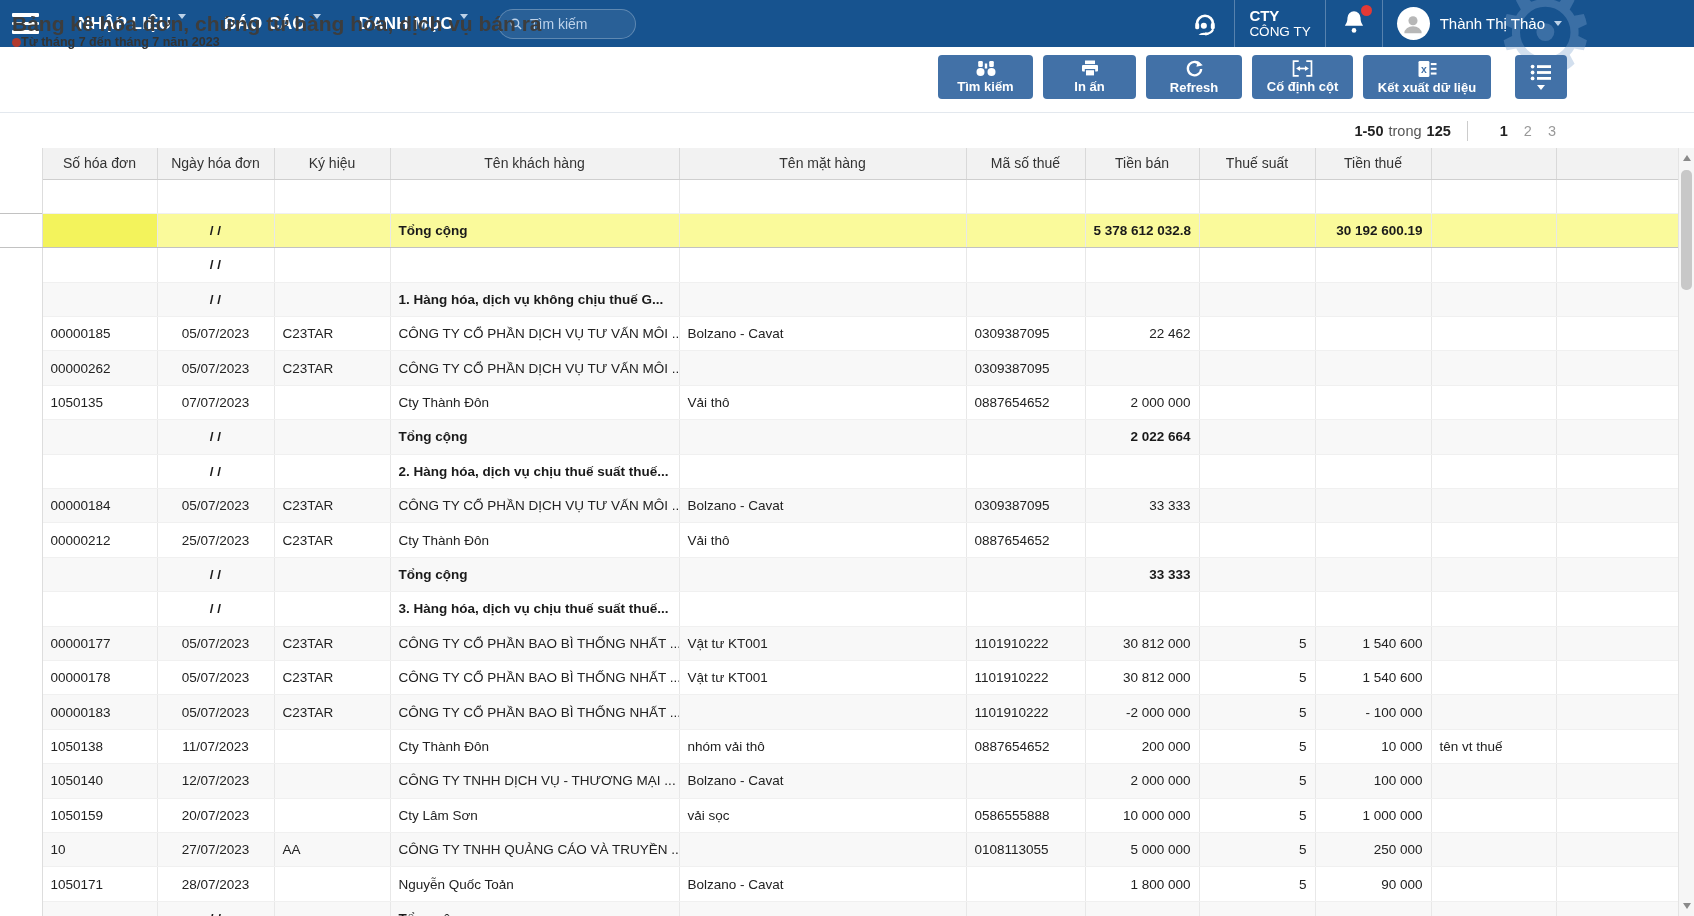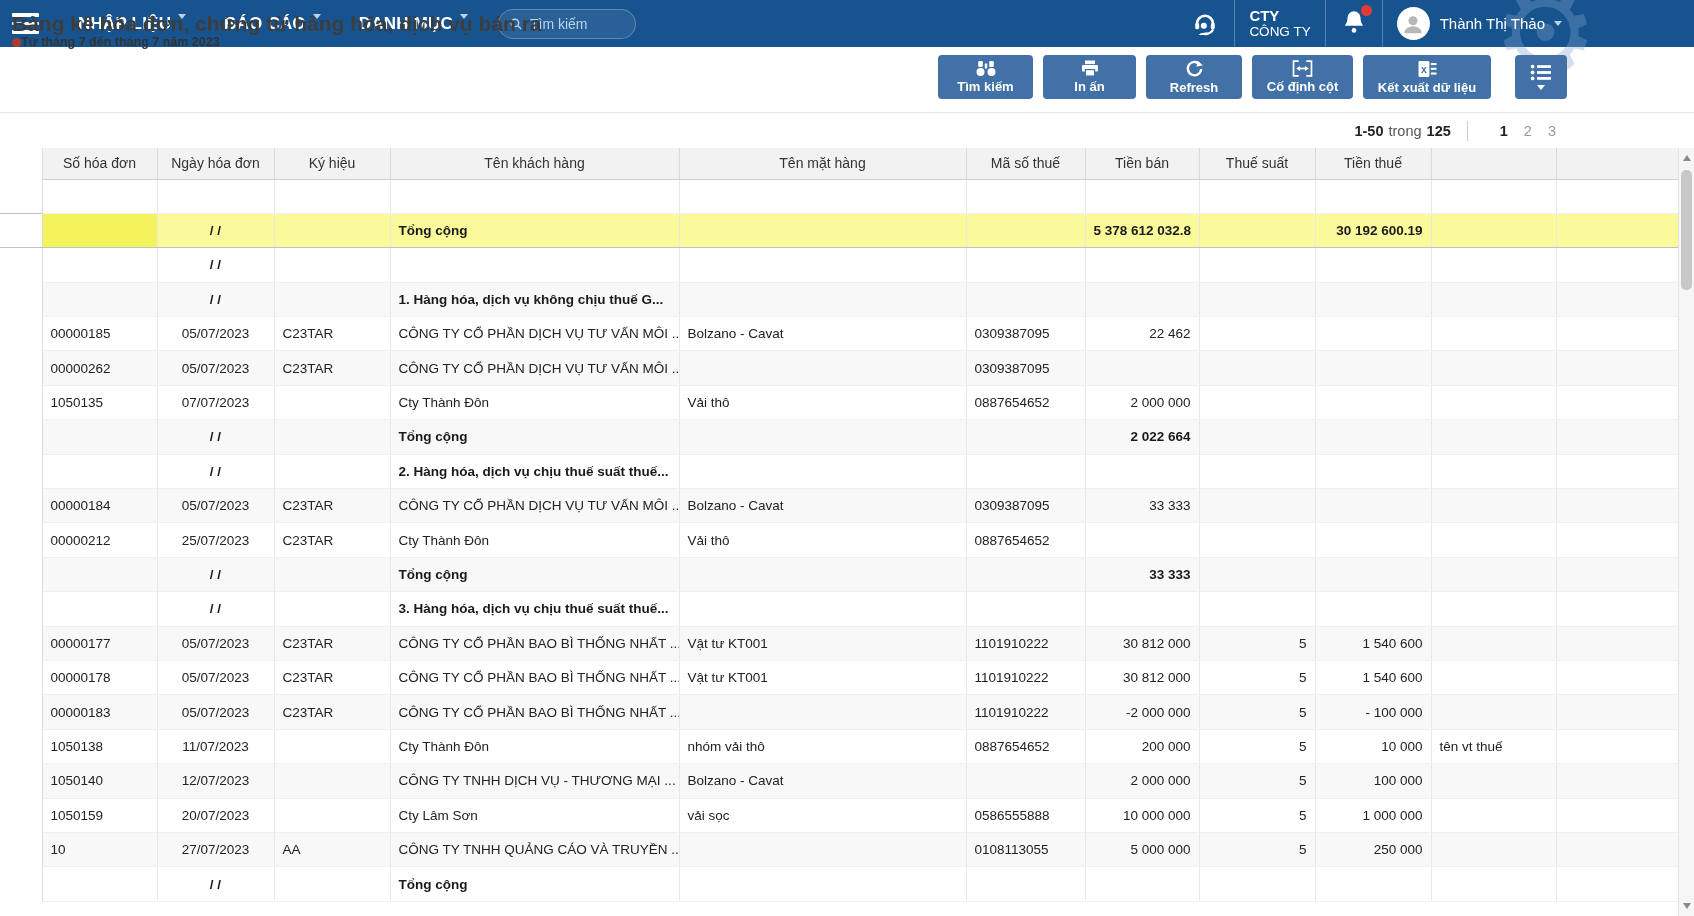--- a/index.html
+++ b/index.html
@@ -540,20 +540,34 @@
             <td class="a-left">AA</td>
             <td class="a-left">CÔNG TY TNHH QUẢNG CÁO VÀ TRUYỀN ...</td>
             <td class="a-left"></td>
             <td class="a-left">0108113055</td>
             <td class="a-right">5 000 000</td>
             <td class="a-right">5</td>
             <td class="a-right">250 000</td>
             <td class="a-left"></td>
             <td class="filler"></td>
           </tr>
+          <tr class="r-data">
+            <td class="gutter"></td>
+            <td class="a-left">1050171</td>
+            <td class="a-center">28/07/2023</td>
+            <td class="a-left"></td>
+            <td class="a-left">Nguyễn Quốc Toản</td>
+            <td class="a-left">Bolzano - Cavat</td>
+            <td class="a-left"></td>
+            <td class="a-right">1 800 000</td>
+            <td class="a-right">5</td>
+            <td class="a-right">90 000</td>
+            <td class="a-left"></td>
+            <td class="filler"></td>
+          </tr>
           <tr class="r-total">
             <td class="gutter"></td>
             <td class="a-left"></td>
             <td class="a-center">/ /</td>
             <td class="a-left"></td>
             <td class="a-left">Tổng cộng</td>
             <td class="a-left"></td>
             <td class="a-left"></td>
             <td class="a-right"></td>
             <td class="a-right"></td>

